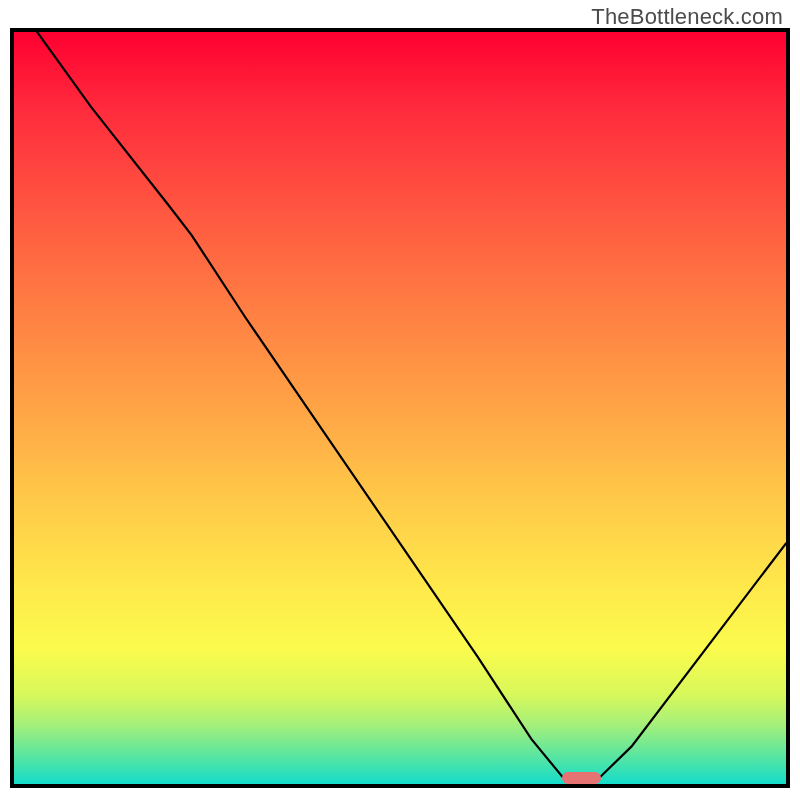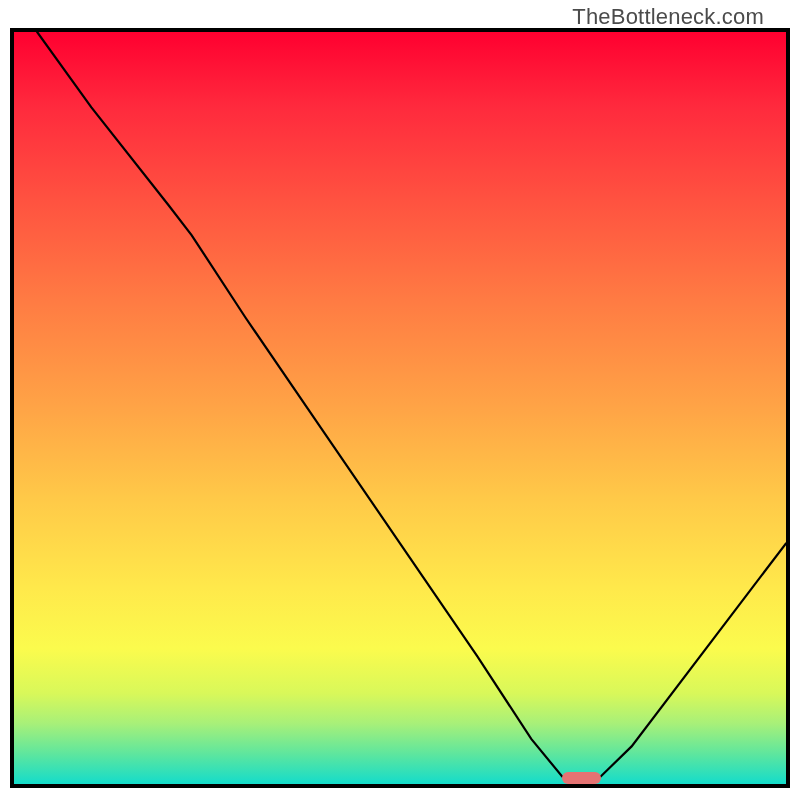--- a/index.html
+++ b/index.html
@@ -8,20 +8,21 @@
     width: 800px;
     height: 800px;
     background: #ffffff;
     font-family: Arial, Helvetica, sans-serif;
     overflow: hidden;
   }
   .frame {
     position: relative;
     width: 776px;
     height: 800px;
+    padding-left: 19px;
   }
   .watermark {
     position: absolute;
     top: 4px;
     right: 12px;
     font-size: 22px;
     color: #4b4b4b;
     font-weight: 500;
     letter-spacing: 0.2px;
     z-index: 10;

